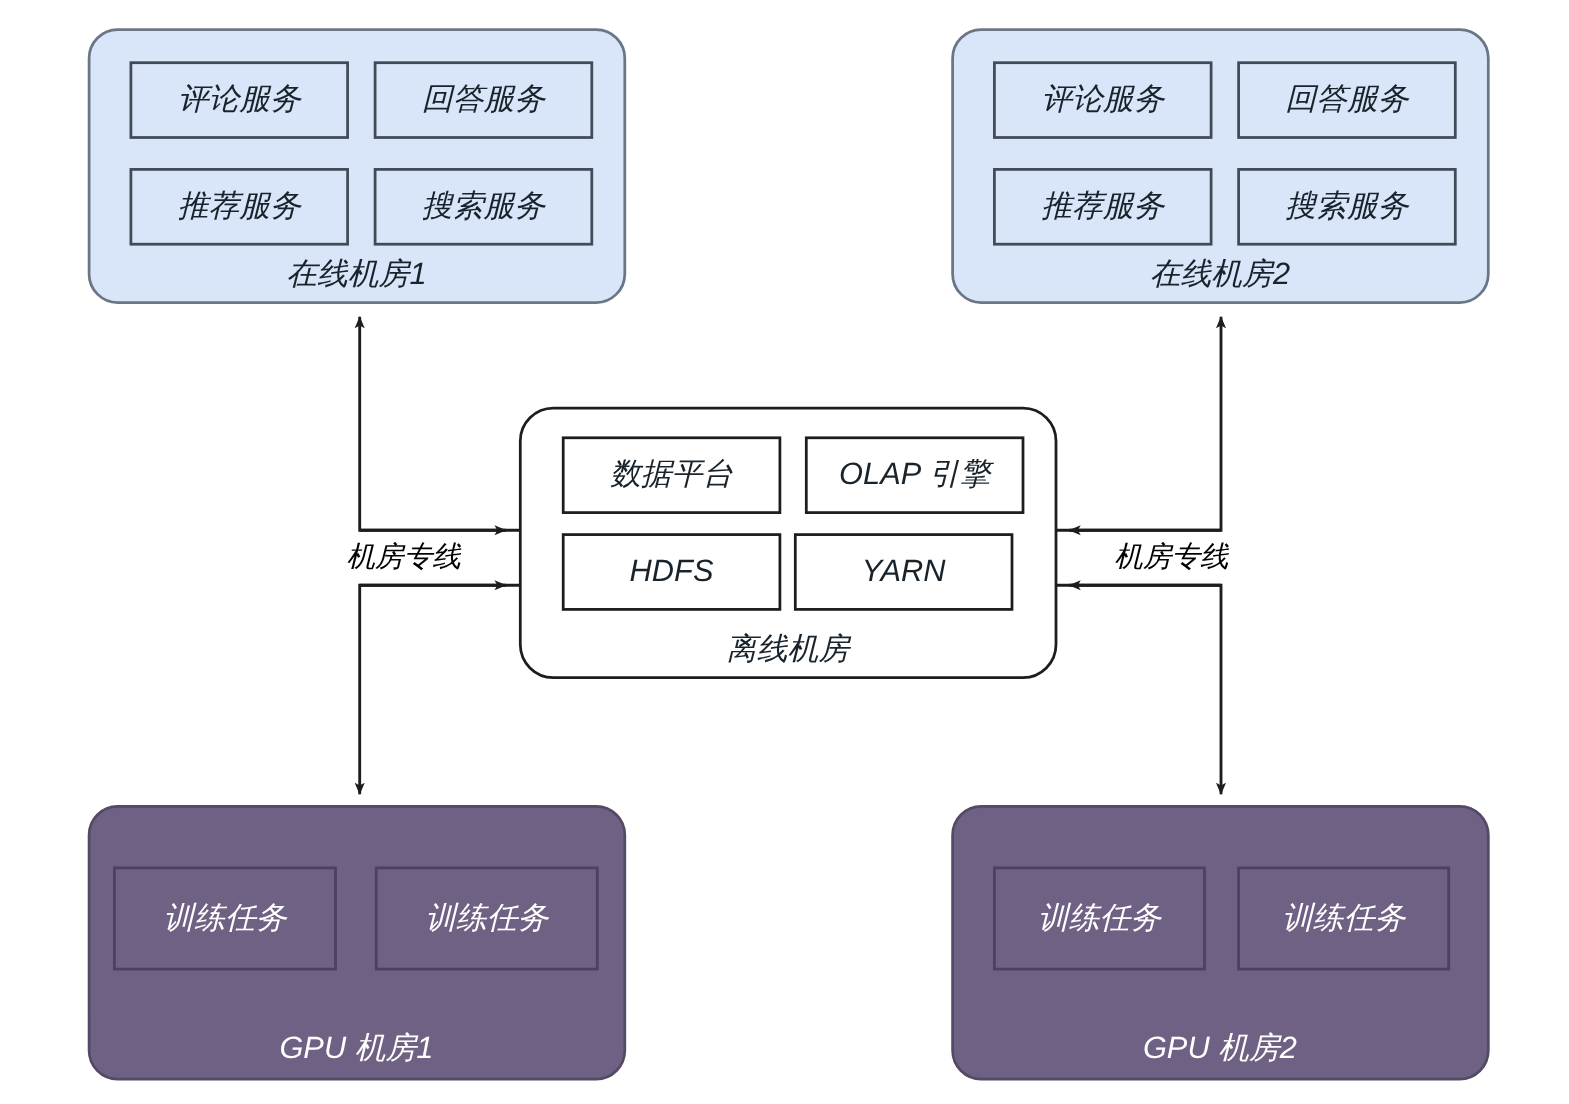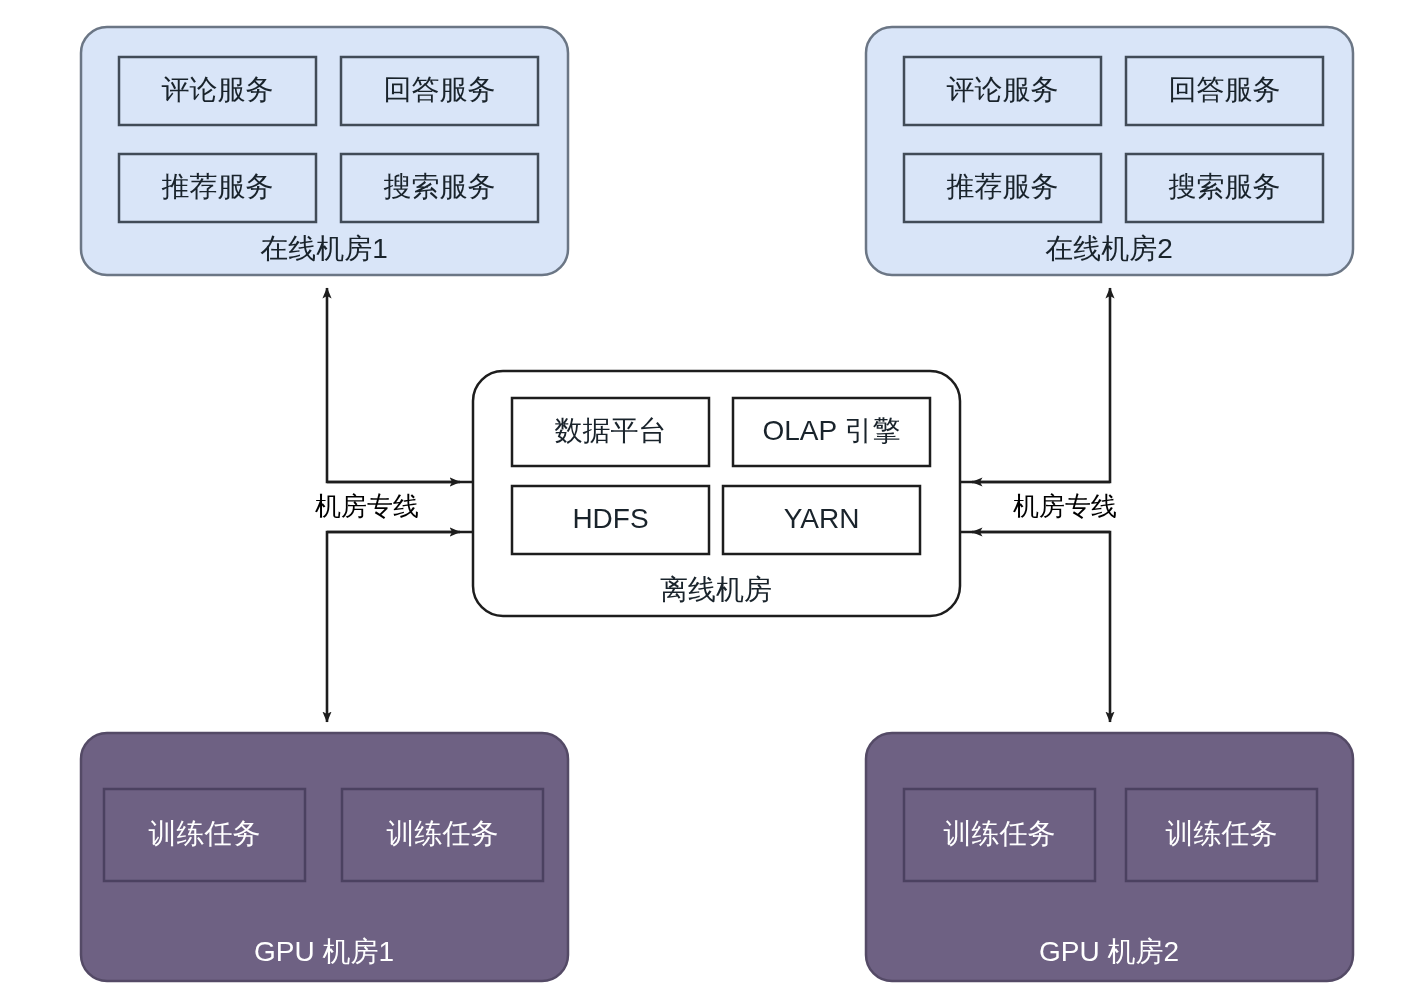--- a/index.html
+++ b/index.html
@@ -10,20 +10,21 @@
   body {
     width: 1426px;
     height: 1004px;
     font-family: "Liberation Sans", "DejaVu Sans", sans-serif;
     overflow: hidden;
   }
   #diagram-root {
     position: relative;
     width: 1386px;
     height: 1004px;
+    font-style: italic;
   }
   svg.diagram {
     display: block;
     width: 1426px;
     height: 1004px;
   }
   .grp-label, .node-label, .edge-label {
     font-family: "Liberation Sans", "DejaVu Sans", sans-serif;
     dominant-baseline: middle;
     text-anchor: middle;

